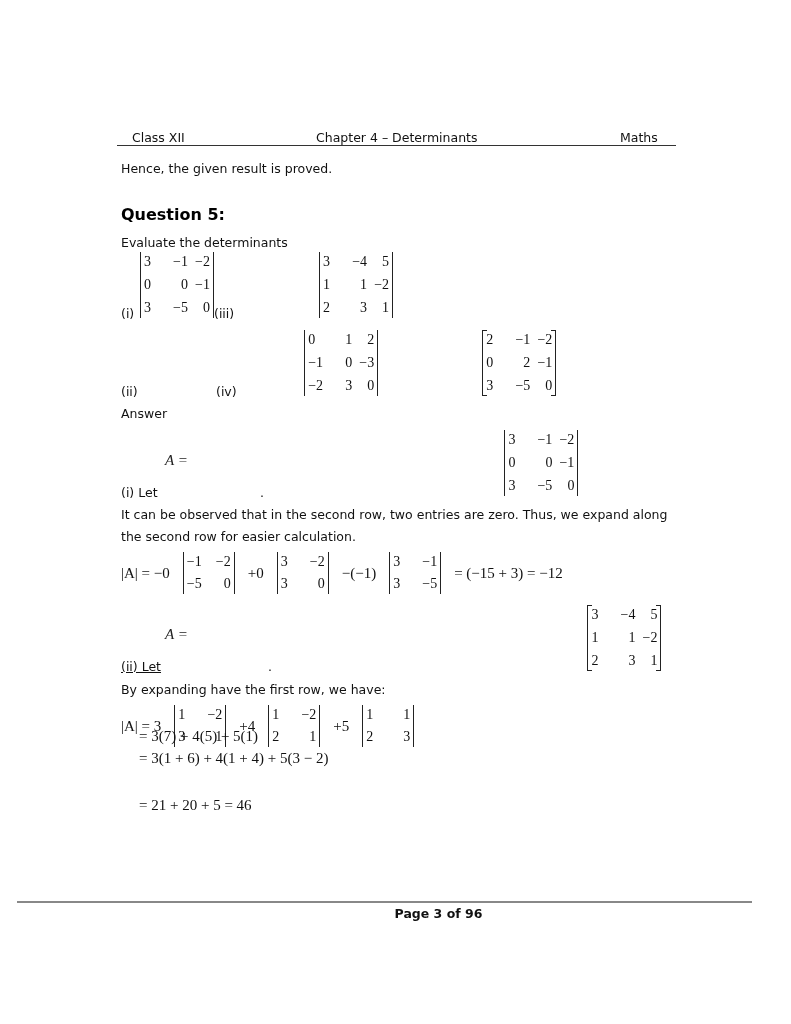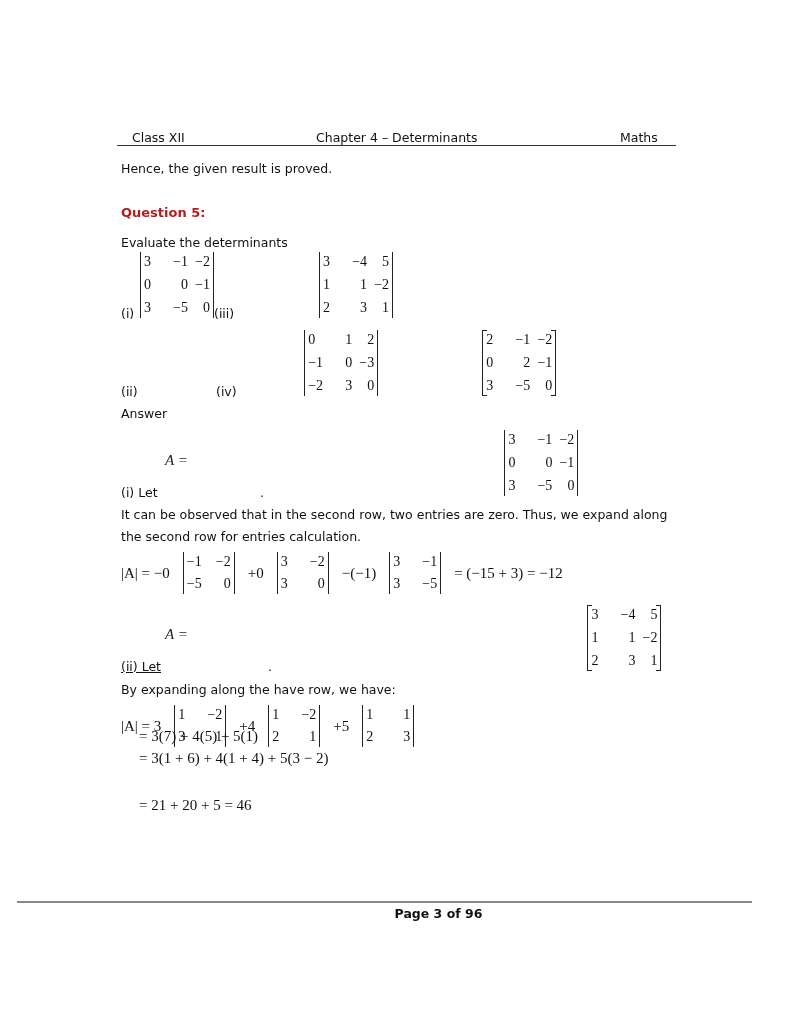--- a/index.html
+++ b/index.html
@@ -2,21 +2,21 @@
 <html><head>
   <meta charset="utf-8">
   <style>
     html, body { margin: 0; padding: 0; background: #ffffff; }
     body { width: 791px; height: 1024px; position: relative; overflow: hidden;
            font-family: "DejaVu Sans", sans-serif; color: #111; }
     .abs { position: absolute; }
     .hdr { font-size: 12.5px; top: 130px; }
     .hdr-line { left: 117px; width: 559px; top: 145px; height: 0; border-top: 1.5px solid #333; }
     .txt { font-size: 12.5px; line-height: 18px; white-space: nowrap; }
-    .qhead { font-size: 13px; font-weight: bold; color: #b91c1c; }
+    .qhead { font-size: 16px; font-weight: bold; color: #000000; }
     .math { font-family: "Liberation Serif", "DejaVu Serif", serif; font-size: 14px; color: #222; }
     .mat { display: inline-grid; grid-template-columns: repeat(3, 22px); row-gap: 3px; padding: 0 3px; position: relative; }
     .mat2 { display: inline-grid; grid-template-columns: repeat(2, 22px); row-gap: 2px; padding: 0 3px; position: relative; }
     .mat span, .mat2 span { text-align: right; font-family: "Liberation Serif", serif; font-size: 14px; line-height: 20px; }
     .mat span:nth-child(3n+1), .mat2 span:nth-child(2n+1) { text-align: left; }
     .det { border-left: 1px solid #222; border-right: 1px solid #222; }
     .brk { border-left: 1px solid #222; border-right: 1px solid #222; }
     .brk::before, .brk::after { content: ""; position: absolute; top: 0; bottom: 0; width: 5px; border-top: 1px solid #222; border-bottom: 1px solid #222; }
     .brk::before { left: -1px; }
     .brk::after { right: -1px; }
@@ -112,21 +112,21 @@
     <span>0</span>
     <span>0</span>
     <span>−1</span>
     <span>3</span>
     <span>−5</span>
     <span>0</span>
   </div>
 <div class="abs txt" style="left:260px; top:484px;">.</div>
 
 <div class="abs txt" style="left:121px; top:506px;">It can be observed that in the second row, two entries are zero. Thus, we expand along</div>
-<div class="abs txt" style="left:121px; top:528px;">the second row for entries calculation.</div>
+<div class="abs txt" style="left:121px; top:528px;">the second row for easier calculation.</div>
 
 <div class="abs eq" style="left:121px; top:552px;">
   <span>|A| = −0</span>
   <span class="mat2 det">
       <span>−1</span>
       <span>−2</span>
       <span>−5</span>
       <span>0</span>
     </span>
   <span>+0</span>
@@ -155,21 +155,21 @@
     <span>5</span>
     <span>1</span>
     <span>1</span>
     <span>−2</span>
     <span>2</span>
     <span>3</span>
     <span>1</span>
   </div>
 <div class="abs txt" style="left:268px; top:658px;">.</div>
 
-<div class="abs txt" style="left:121px; top:681px;">By expanding along the have row, we have:</div>
+<div class="abs txt" style="left:121px; top:681px;">By expanding have the first row, we have:</div>
 
 <div class="abs eq" style="left:121px; top:705px;">
   <span>|A| = 3</span>
   <span class="mat2 det">
       <span>1</span>
       <span>−2</span>
       <span>3</span>
       <span>1</span>
     </span>
   <span>+4</span>

